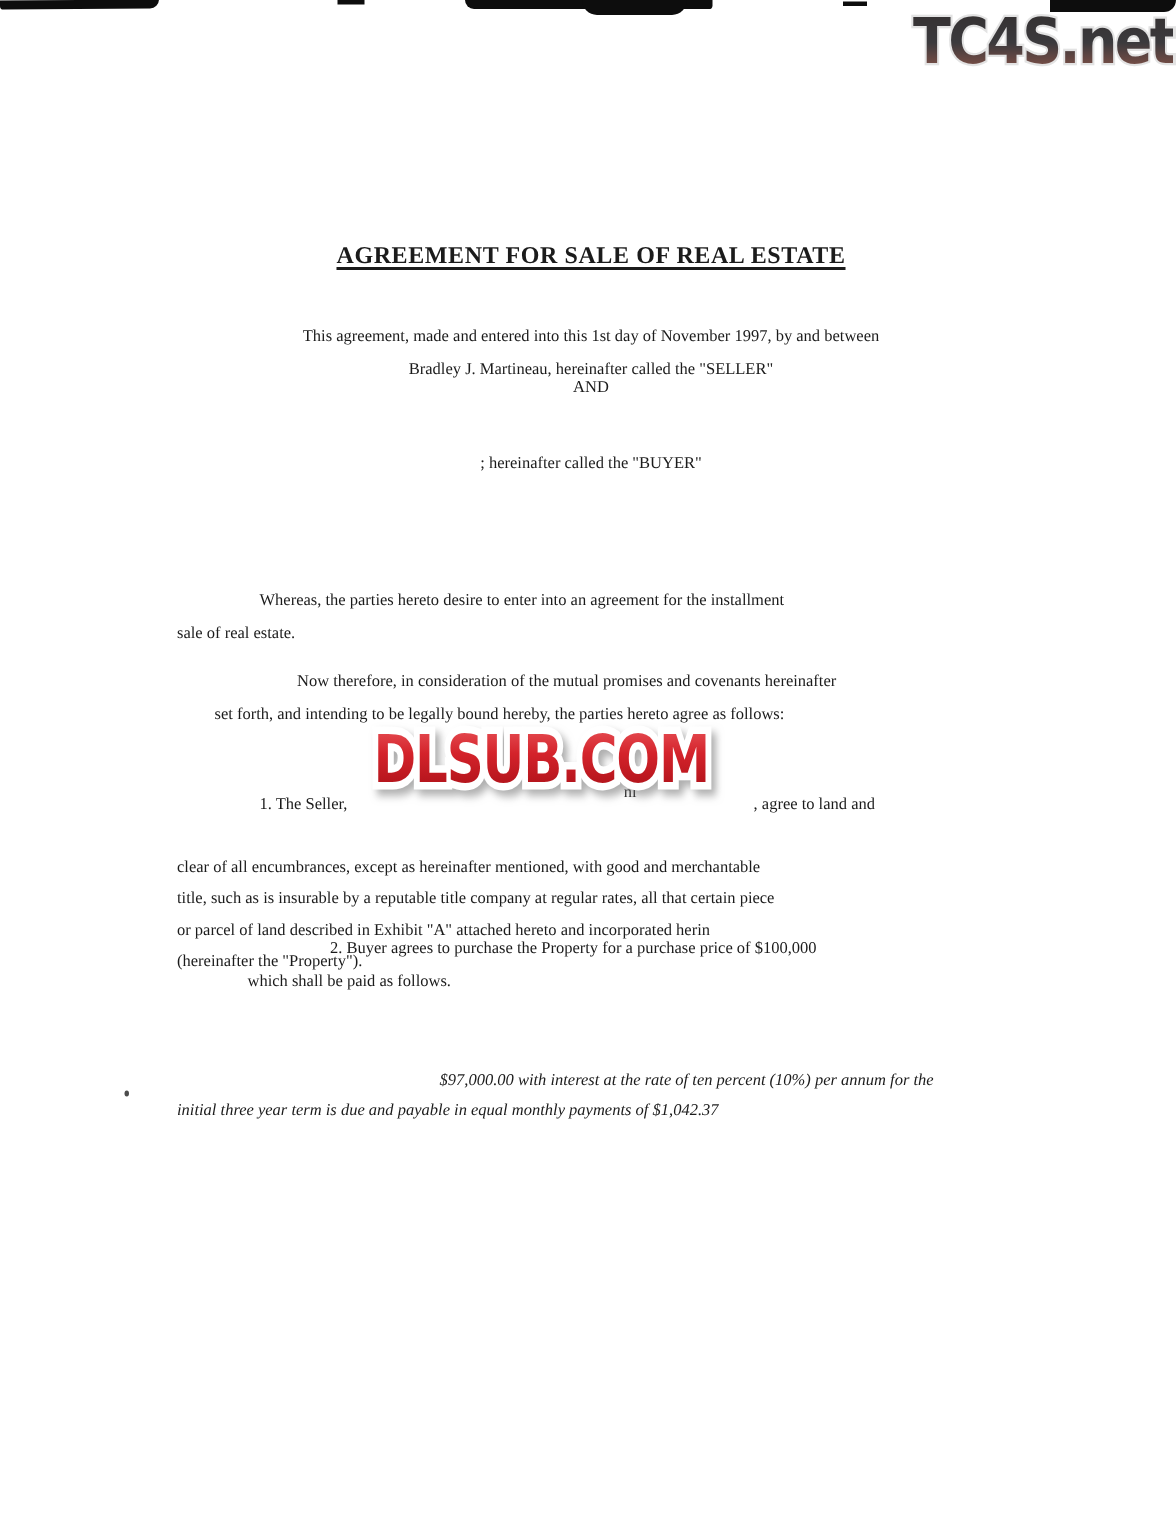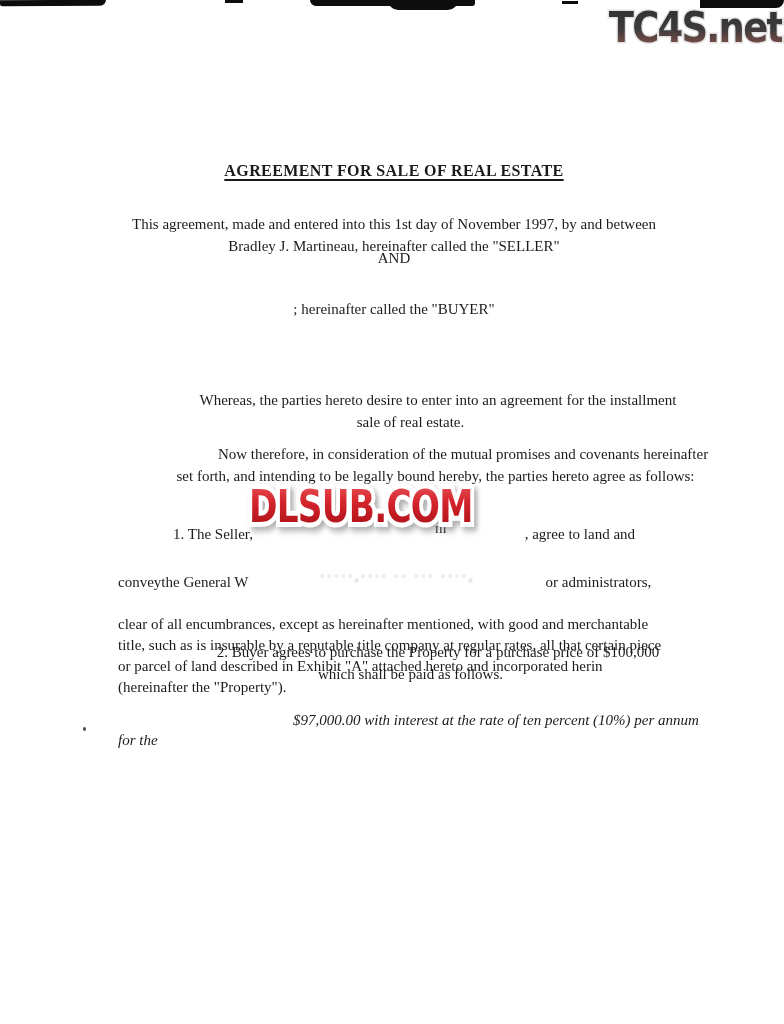--- a/index.html
+++ b/index.html
@@ -3,25 +3,25 @@
 <meta charset="utf-8">
 <style>
   html,body{margin:0;padding:0;background:#ffffff;}
   .page{
     position:relative;width:784px;height:752px;background:#ffffff;overflow:hidden;
     font-family:"Liberation Serif", serif;color:#1b1b1b;
   }
   
   .block{
     position:absolute;left:118px;width:585px;
-    font-size:15px;line-height:21.5px;white-space:pre-line;
+    font-size:11px;line-height:21.5px;white-space:pre-line;
     letter-spacing:0px;
   }
   .centered{text-align:center;width:552px;}
-  .ind55{text-indent:55px;text-align:center;}
+  .ind55{text-indent:55px;}
   .ind175{text-indent:175px;}
   .title{
     font-weight:bold;font-size:16px;letter-spacing:.4px;
     text-decoration:underline;text-underline-offset:3px;text-decoration-thickness:1.5px;
     white-space:normal;
   }
   .c1line{white-space:nowrap;}
   .gap{display:inline-block;vertical-align:baseline;overflow:hidden;}
   .gap1{width:268px;text-align:right;padding-right:78px;box-sizing:border-box;color:#2a2a2a;}
   .gap2{width:297px;color:#9b9b9b;filter:blur(1.2px);text-align:center;letter-spacing:2px;}
@@ -81,33 +81,32 @@
 
 
   <div class="block ind55" style="top:390px;">Whereas, the parties hereto desire to enter into an agreement for the installment
 sale of real estate.</div>
 
   <div class="block ind55" style="top:444px;margin-left:25px;">Now therefore, in consideration of the mutual promises and covenants hereinafter
 set forth, and intending to be legally bound hereby, the parties hereto agree as follows:</div>
 
   <div class="block" style="top:497px;line-height:21px;">
     <div class="c1line" style="padding-left:55px;"><span>1.  The Seller, </span><span class="gap gap1">ni</span><span>, agree to land and</span></div>
-    <div class="c1line"><span>conveythe General W</span><span class="gap gap2">·····,···· ·· ··· ····,</span><span>or administrators,</span></div>
     <div>clear of all encumbrances, except as hereinafter mentioned, with good and merchantable
 title, such as is insurable by a reputable title company at regular rates, all that certain piece
 or parcel of land described in Exhibit "A" attached hereto and incorporated herin
 (hereinafter the "Property").</div>
   </div>
 
   <div class="stack dlsub">
     <span class="under">DLSUB.COM</span>
     <span class="over">DLSUB.COM</span>
   </div>
 
-  <div class="block ind55" style="top:642px;">2.  Buyer agrees to purchase the Property for a purchase price of  $100,000
+  <div class="block ind55" style="top:622px;margin-left:47px;">2.  Buyer agrees to purchase the Property for a purchase price of  $100,000
 which shall be paid as follows.</div>
 
 
   <div class="block ind175" style="top:710px;line-height:20px;font-style:italic;">$97,000.00 with interest at the rate of ten percent (10%) per annum for the
 initial three year term is due and payable in equal monthly payments of $1,042.37
 commencing on November 25, 1997 and continuing monthly on the same day of each and
 every month thereafter, until October 25, 2000 at which time the interest rate shall be
 eleven percent (11%) and every three years thereafter the interest rate shall be increased
 by one percent (1%) per annum.  Payment of the principle sum at the new interest rate
 shall continue to be due monthly on the twentifith (25) of each month.  The final payment

